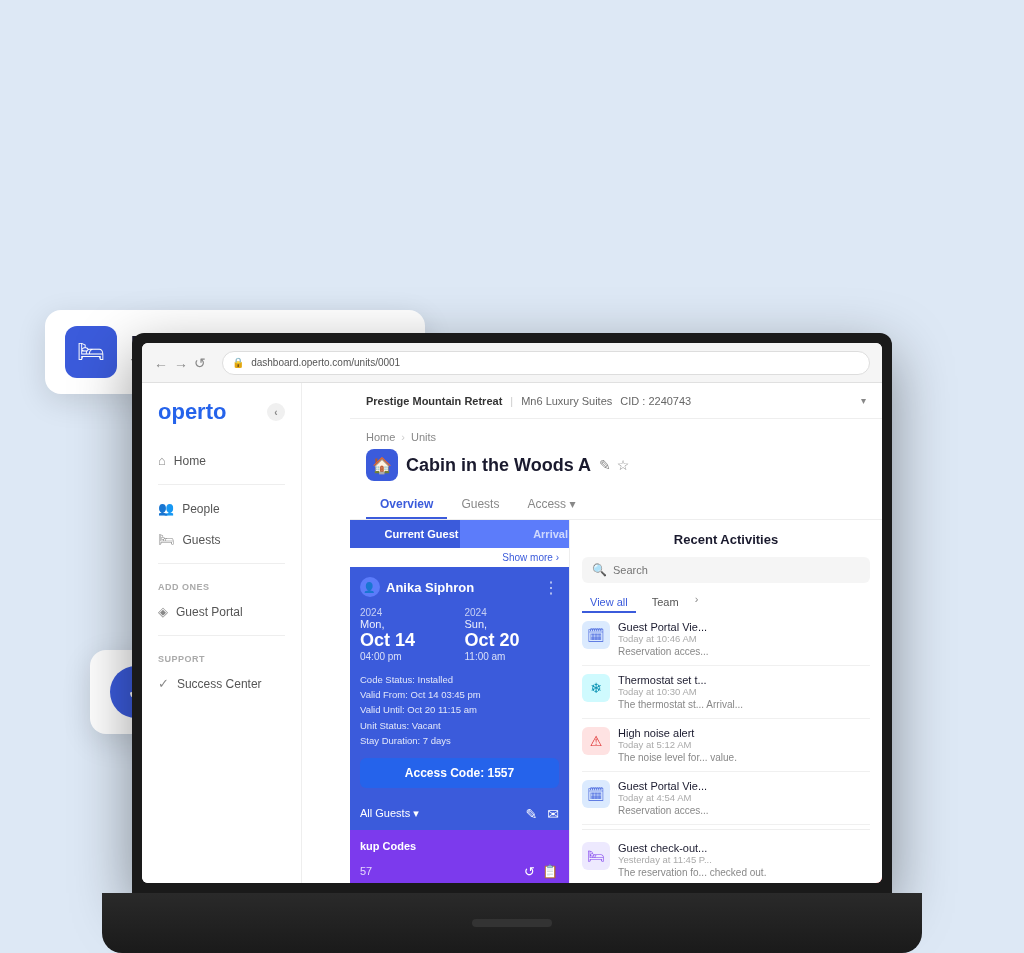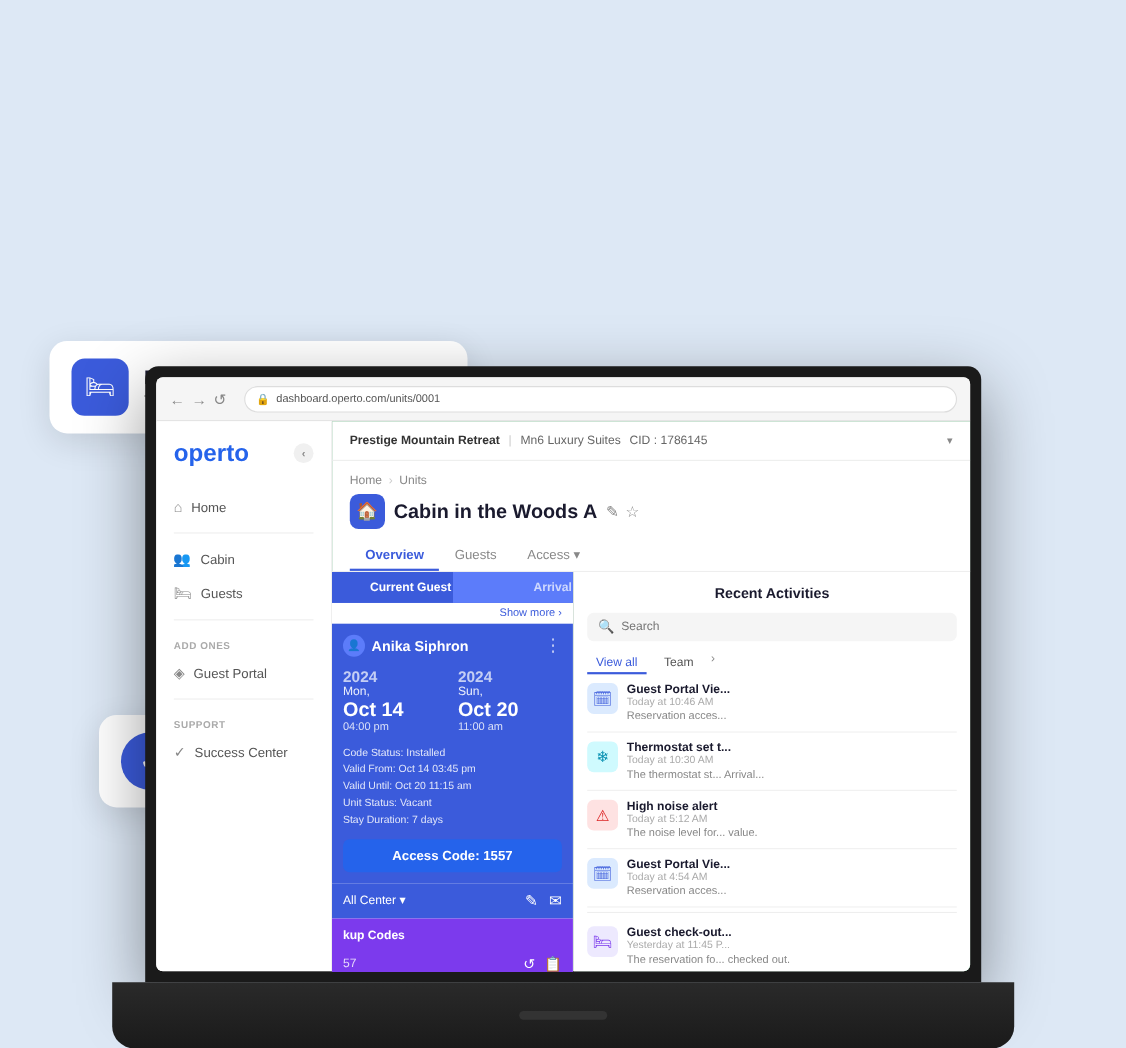--- a/index.html
+++ b/index.html
@@ -105,20 +105,21 @@
 
     .lock-icon {
       font-size: 10px;
       color: #888;
     }
 
     
     .app-content {
       display: flex;
       height: calc(100% - 40px);
+      gap: 48px;
     }
 
     
     .sidebar {
       width: 160px;
       background: #fff;
       border-right: 1px solid #eee;
       padding: 16px 0;
       flex-shrink: 0;
     }
@@ -174,21 +175,21 @@
       height: 1px;
       background: #eee;
       margin: 8px 16px;
     }
 
     
     .main-area {
       flex: 1;
       display: flex;
       flex-direction: column;
-      background: #15803d;
+      background: #ef4444;
     }
 
     
     .top-bar {
       height: 36px;
       background: #fff;
       border-bottom: 1px solid #eee;
       display: flex;
       align-items: center;
       padding: 0 16px;
@@ -376,23 +377,22 @@
       display: flex;
       gap: 10px;
       margin-bottom: 10px;
     }
 
     .date-col {
       flex: 1;
     }
 
     .date-year {
-      font-size: 14px;
+      font-size: 10px;
       color: rgba(255,255,255,0.7);
-      font-weight: bold;
     }
 
     .date-day {
       font-size: 11px;
       color: rgba(255,255,255,0.9);
     }
 
     .date-date {
       font-size: 18px;
       font-weight: 700;
@@ -575,21 +575,21 @@
       background: #ede9fe;
       color: #7c3aed;
     }
 
     .activity-content {
       flex: 1;
     }
 
     .activity-title {
       font-size: 11px;
-      font-weight: 700;
+      font-weight: 400;
       color: #1a1a2e;
     }
 
     .activity-time {
       font-size: 9.5px;
       color: #aaa;
       margin-bottom: 2px;
     }
 
     .activity-desc {
@@ -708,21 +708,21 @@
 
           <div class="sidebar-item">
             <span class="sidebar-icon">⌂</span>
             <span>Home</span>
           </div>
 
           <div class="sidebar-divider"></div>
 
           <div class="sidebar-item">
             <span class="sidebar-icon">👥</span>
-            <span>Cabin</span>
+            <span>People</span>
           </div>
 
           <div class="sidebar-item">
             <span class="sidebar-icon">🛏</span>
             <span>Guests</span>
           </div>
 
           <div class="sidebar-divider"></div>
 
           <div class="sidebar-section">ADD ONES</div>
@@ -741,21 +741,21 @@
             <span>Success Center</span>
           </div>
         </div>
 
         <div class="main-area">
 
           <div class="top-bar">
             <span class="top-bar-org">Prestige Mountain Retreat</span>
             <span class="top-bar-sep">|</span>
             <span>Mn6 Luxury Suites</span>
-            <span>CID : 1786145</span>
+            <span>CID : 2240743</span>
             <div class="top-bar-dropdown">
               <span>▾</span>
             </div>
           </div>
 
           <div class="unit-header">
             <div class="breadcrumb">
               <span>Home</span>
               <span class="breadcrumb-sep">›</span>
               <span>Units</span>
@@ -815,21 +815,21 @@
                   <div>Valid Until: Oct 20  11:15 am</div>
                   <div>Unit Status: Vacant</div>
                   <div>Stay Duration: 7 days</div>
                 </div>
 
                 <button class="access-code-btn">Access Code: 1557</button>
               </div>
 
               <div class="guest-footer">
                 <div class="all-guests">
-                  <span>All Center ▾</span>
+                  <span>All Guests ▾</span>
                 </div>
                 <div class="guest-footer-icons">
                   <span>✎</span>
                   <span>✉</span>
                 </div>
               </div>
 
               <div class="backup-section">
                 <div class="backup-title">kup Codes</div>
                 <div class="backup-row">

